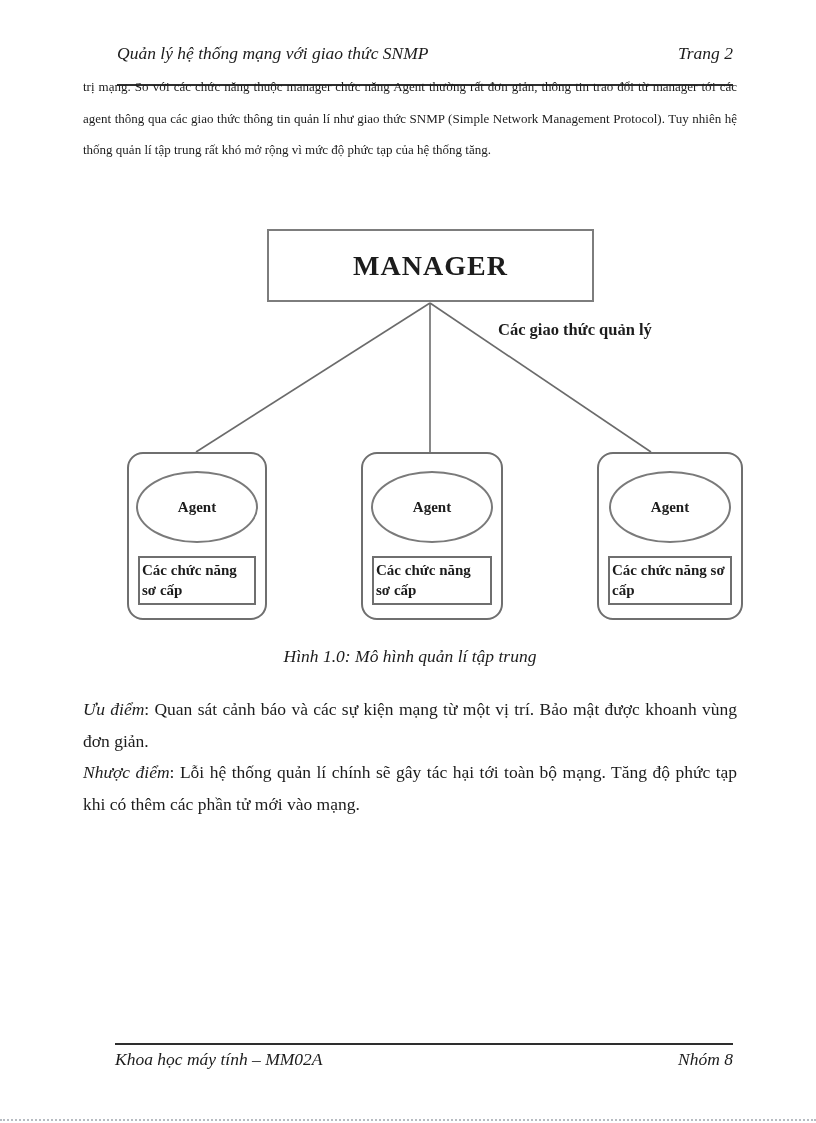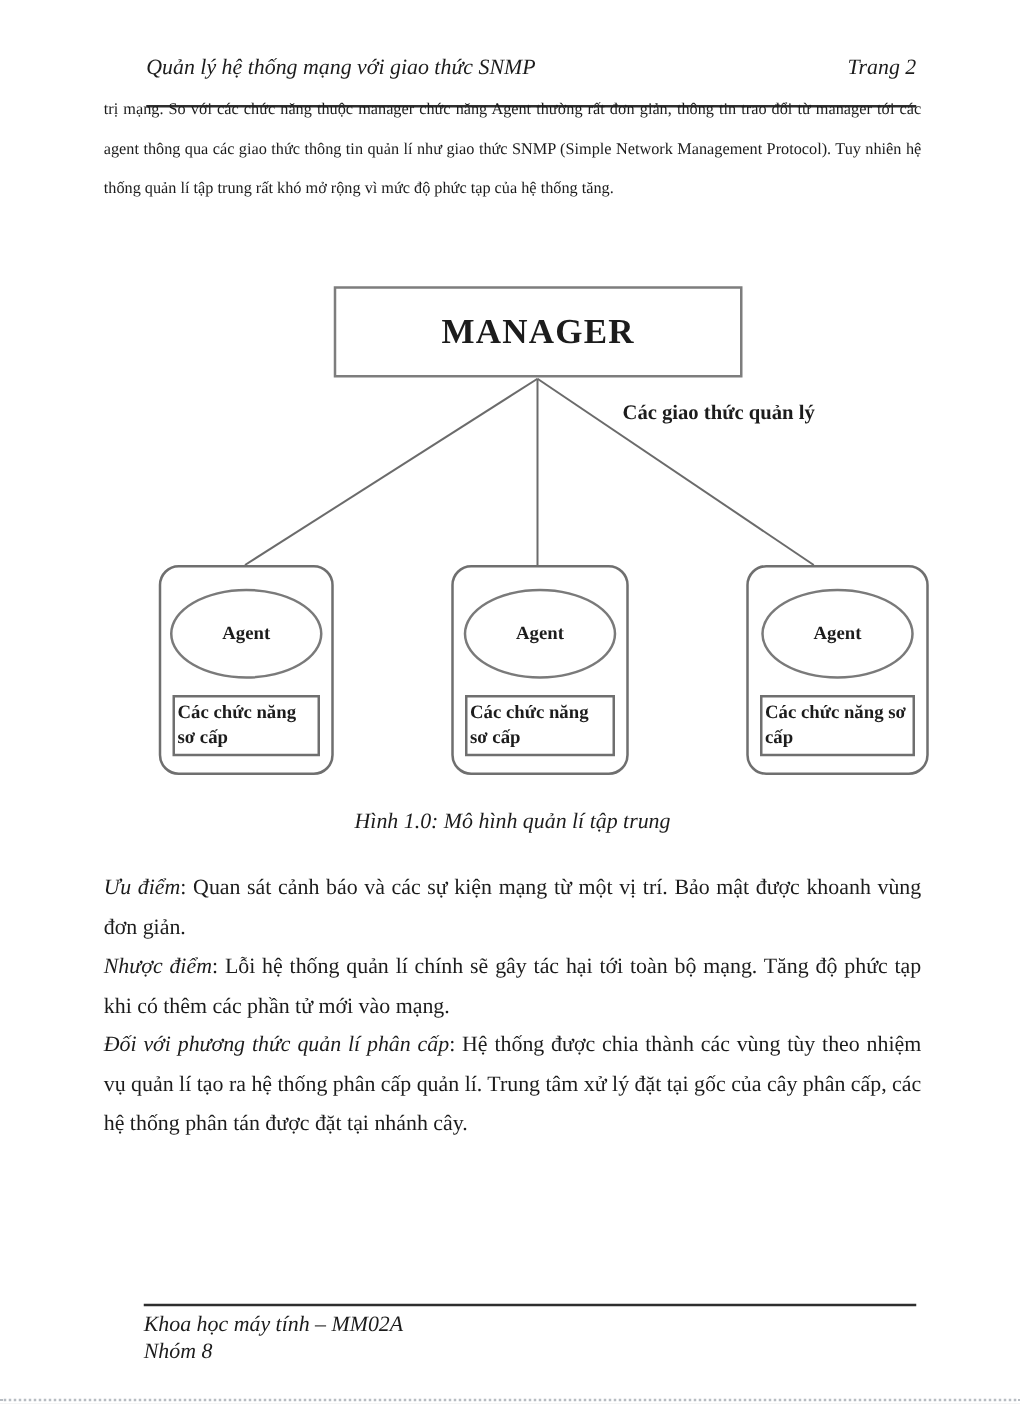--- a/index.html
+++ b/index.html
@@ -67,21 +67,21 @@
     position:absolute;left:83px;top:694px;width:654px;
     font-size:17.5px;line-height:31.5px;text-align:justify;
   }
   .paras p{margin:0;}
   .lead{font-style:italic;}
   
   .footer{
     position:absolute;left:115px;top:1043px;width:618px;
     border-top:2px solid #2e2e2e;padding-top:4px;
     display:flex;justify-content:space-between;
-    font-style:italic;font-size:17.5px;line-height:21px;flex-direction:column;
+    font-style:italic;font-size:17.5px;line-height:21px;
   }
   .bottom-dotted{
     position:absolute;left:0;right:0;bottom:2px;height:0;
     border-top:2px dotted #b7bcc2;
   }
 </style>
 </head>
 <body>
 
 <div class="page">
@@ -124,21 +124,20 @@
       <span>Agent</span>
     </div>
     <div class="agent-func">Các chức năng sơ cấp</div>
   </div>
 
   <div class="figure-caption">Hình 1.0: Mô hình quản lí tập trung</div>
 
   <div class="paras">
     <p><span class="lead">Ưu điểm</span><span>: Quan sát cảnh báo và các sự kiện mạng từ một vị trí. Bảo mật được khoanh vùng đơn giản.</span></p>
     <p><span class="lead">Nhược điểm</span><span>: Lỗi hệ thống quản lí chính sẽ gây tác hại tới toàn bộ mạng. Tăng độ phức tạp khi có thêm các phần tử mới vào mạng.</span></p>
-    <p><span class="lead">Đối với phương thức quản lí phân cấp</span><span>: Hệ thống được chia thành các vùng tùy theo nhiệm vụ quản lí tạo ra hệ thống phân cấp quản lí. Trung tâm xử lý đặt tại gốc của cây phân cấp, các hệ thống phân tán được đặt tại nhánh cây.</span></p>
   </div>
 
   <div class="footer">
     <span>Khoa học máy tính – MM02A</span>
     <span>Nhóm 8</span>
   </div>
 
   <div class="bottom-dotted"></div>
 
 </div>

